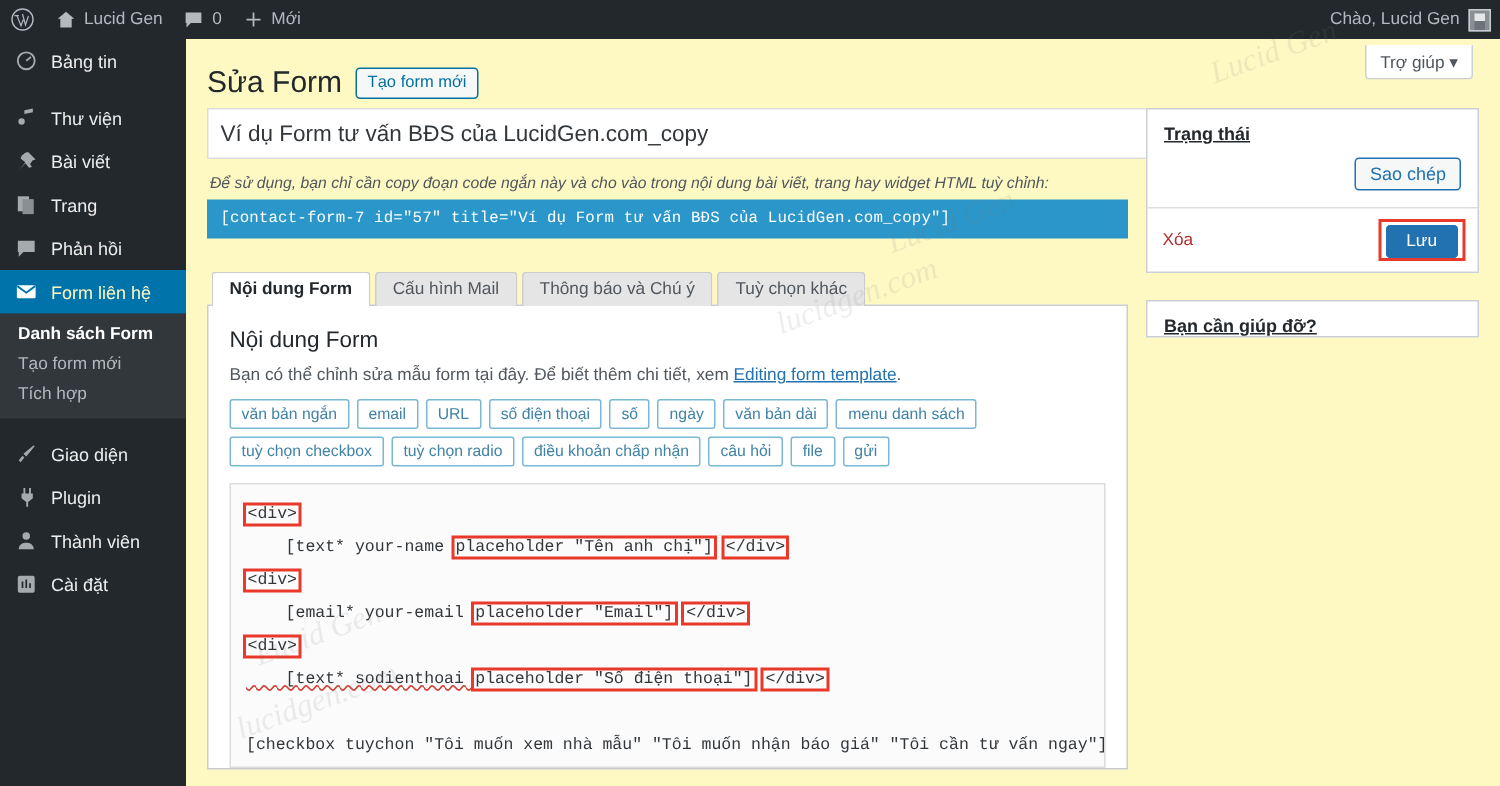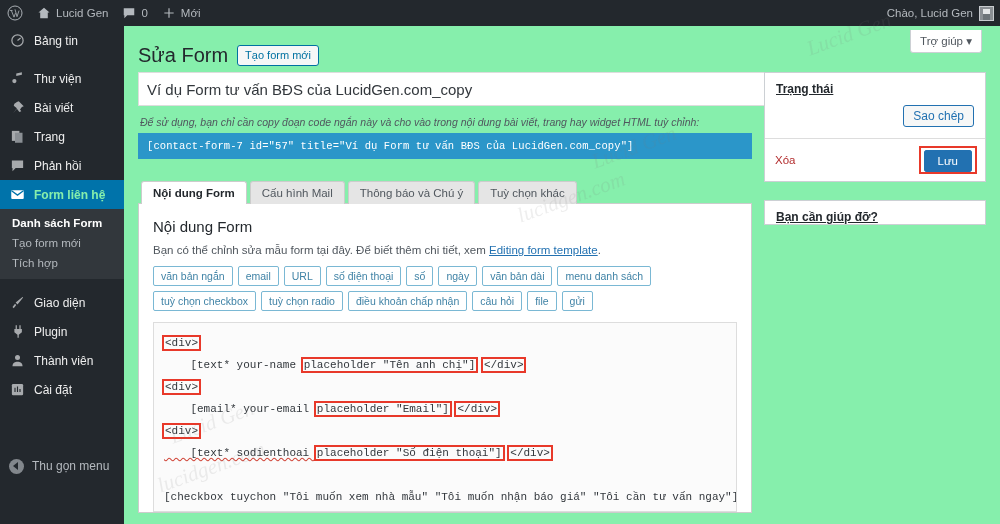--- a/index.html
+++ b/index.html
@@ -33,21 +33,21 @@
   
   .sidebar {
     position: absolute; top: 26px; left: 0; width: 124px; height: 498px;
     background: #23282d; color: #eee; font-size: 12px;
   }
   .menu-item {
     display: flex; align-items: center; gap: 8px;
     height: 29px; padding-left: 9px; color: #eee; position: relative;
   }
   .menu-item .ico { width: 17px; height: 17px; display: flex; align-items: center; justify-content: center; }
-  .menu-item.current { background: #0073aa; color: #86efac; font-weight: 700; }
+  .menu-item.current { background: #0073aa; color: #fef9c3; font-weight: 400; }
   .menu-item.current::after {
     content: ""; position: absolute; right: -8px; top: 50%; transform: translateY(-50%);
     border-top: 8px solid transparent; border-bottom: 8px solid transparent;
     border-left: 8px solid #f1f1f1;
   }
   .submenu { background: #32373c; padding: 4px 0 6px 0; }
   .submenu .sub {
     display: block; padding: 4px 0 4px 12px; font-size: 11.5px; color: #b4b9be;
   }
   .submenu .sub.current { color: #fff; font-weight: bold; }
@@ -60,21 +60,21 @@
   .collapse .circ {
     width: 15px; height: 15px; border-radius: 50%; background: #82878c;
     display: flex; align-items: center; justify-content: center;
   }
   .collapse .circ::after {
     content: ""; border-top: 4px solid transparent; border-bottom: 4px solid transparent;
     border-right: 5px solid #23282d; margin-right: 2px;
   }
 
   
-  .content { position: absolute; top: 26px; left: 124px; width: 876px; height: 498px; background: #86efac; }
+  .content { position: absolute; top: 26px; left: 124px; width: 876px; height: 498px; background: #fef9c3; }
 
   .help-tab {
     position: absolute; right: 18px; top: 4px;
     background: #fff; border: 1px solid #ccd0d4; border-top: none;
     padding: 4px 9px; font-size: 11.5px; color: #50575e; border-radius: 0 0 3px 3px;
   }
 
   .page-head { padding: 18px 0 0 14px; display: flex; align-items: center; gap: 9px; }
   .page-title { font-size: 20px; font-weight: 400; color: #23282d; }
   .add-new-btn {
@@ -295,24 +295,20 @@
     <div class="menu-item">
       <span class="ico">
         <svg width="15" height="15" viewBox="0 0 24 24">
             <rect x="3" y="3" width="18" height="18" rx="2" fill="#a7aaad"></rect>
             <path d="M8 16V9M12 16V7M16 16v-5" stroke="#23282d" stroke-width="1.8"></path>
           </svg>
       </span>
       <span>Cài đặt</span>
     </div>
 
-    <div class="collapse">
-      <span class="circ"></span>
-      <span>Thu gọn menu</span>
-    </div>
   </div>
 
   <div class="content">
 
     <div class="help-tab">
       <span>Trợ giúp</span>
       <span> ▾</span>
     </div>
 
     <div class="page-head">

